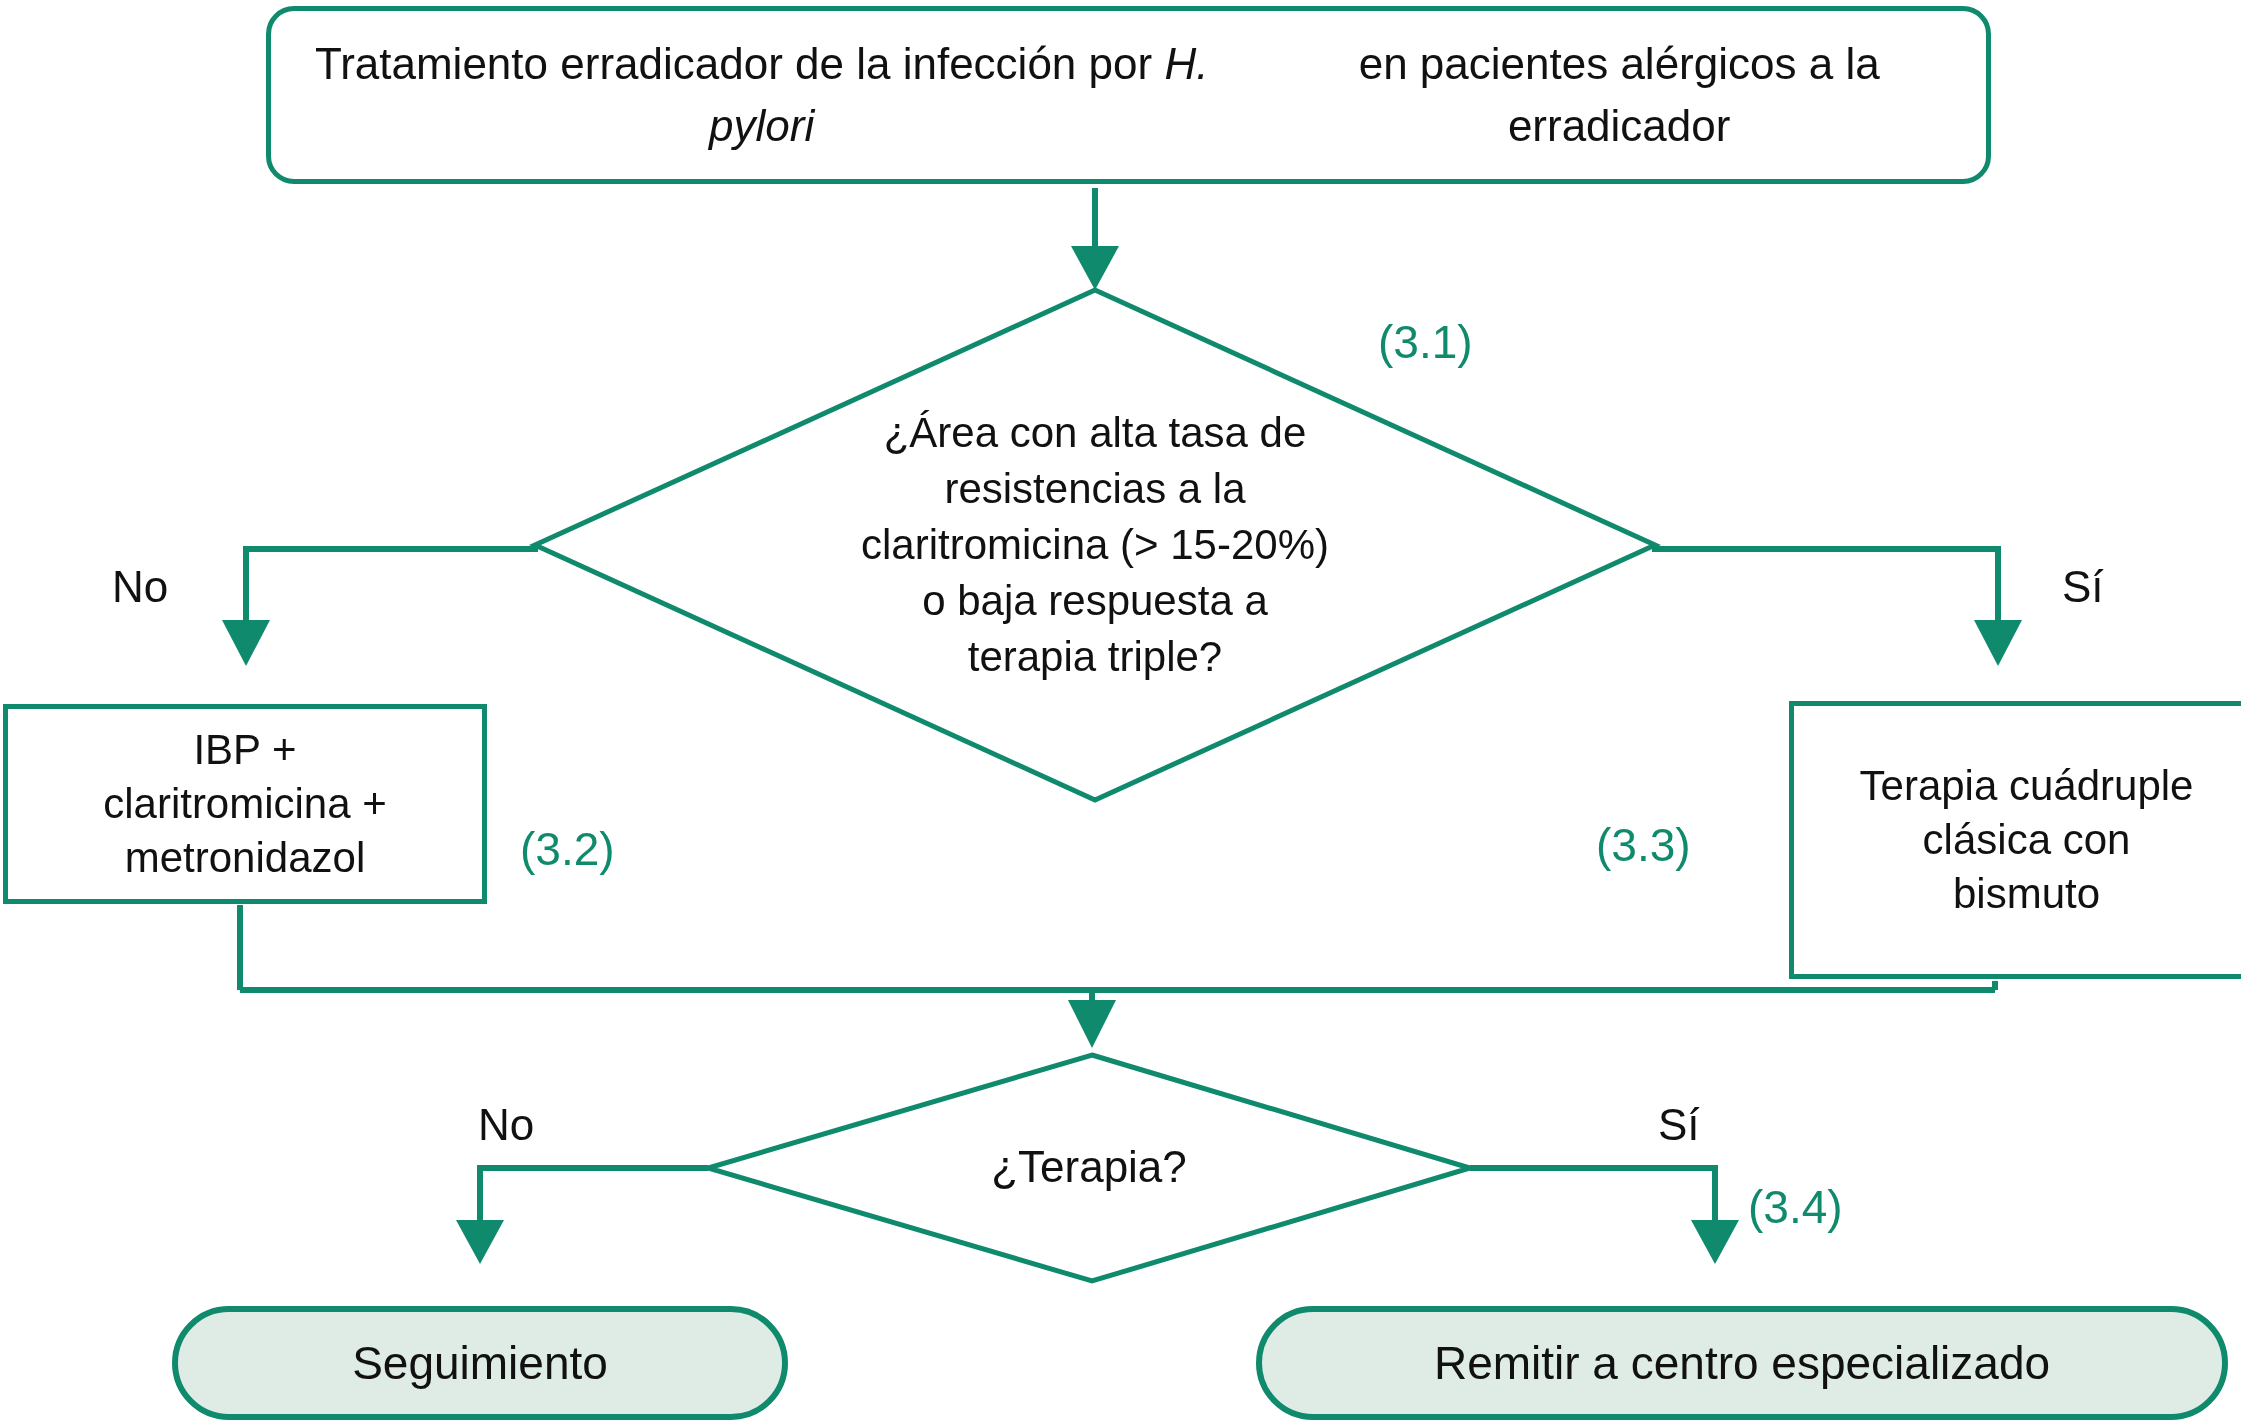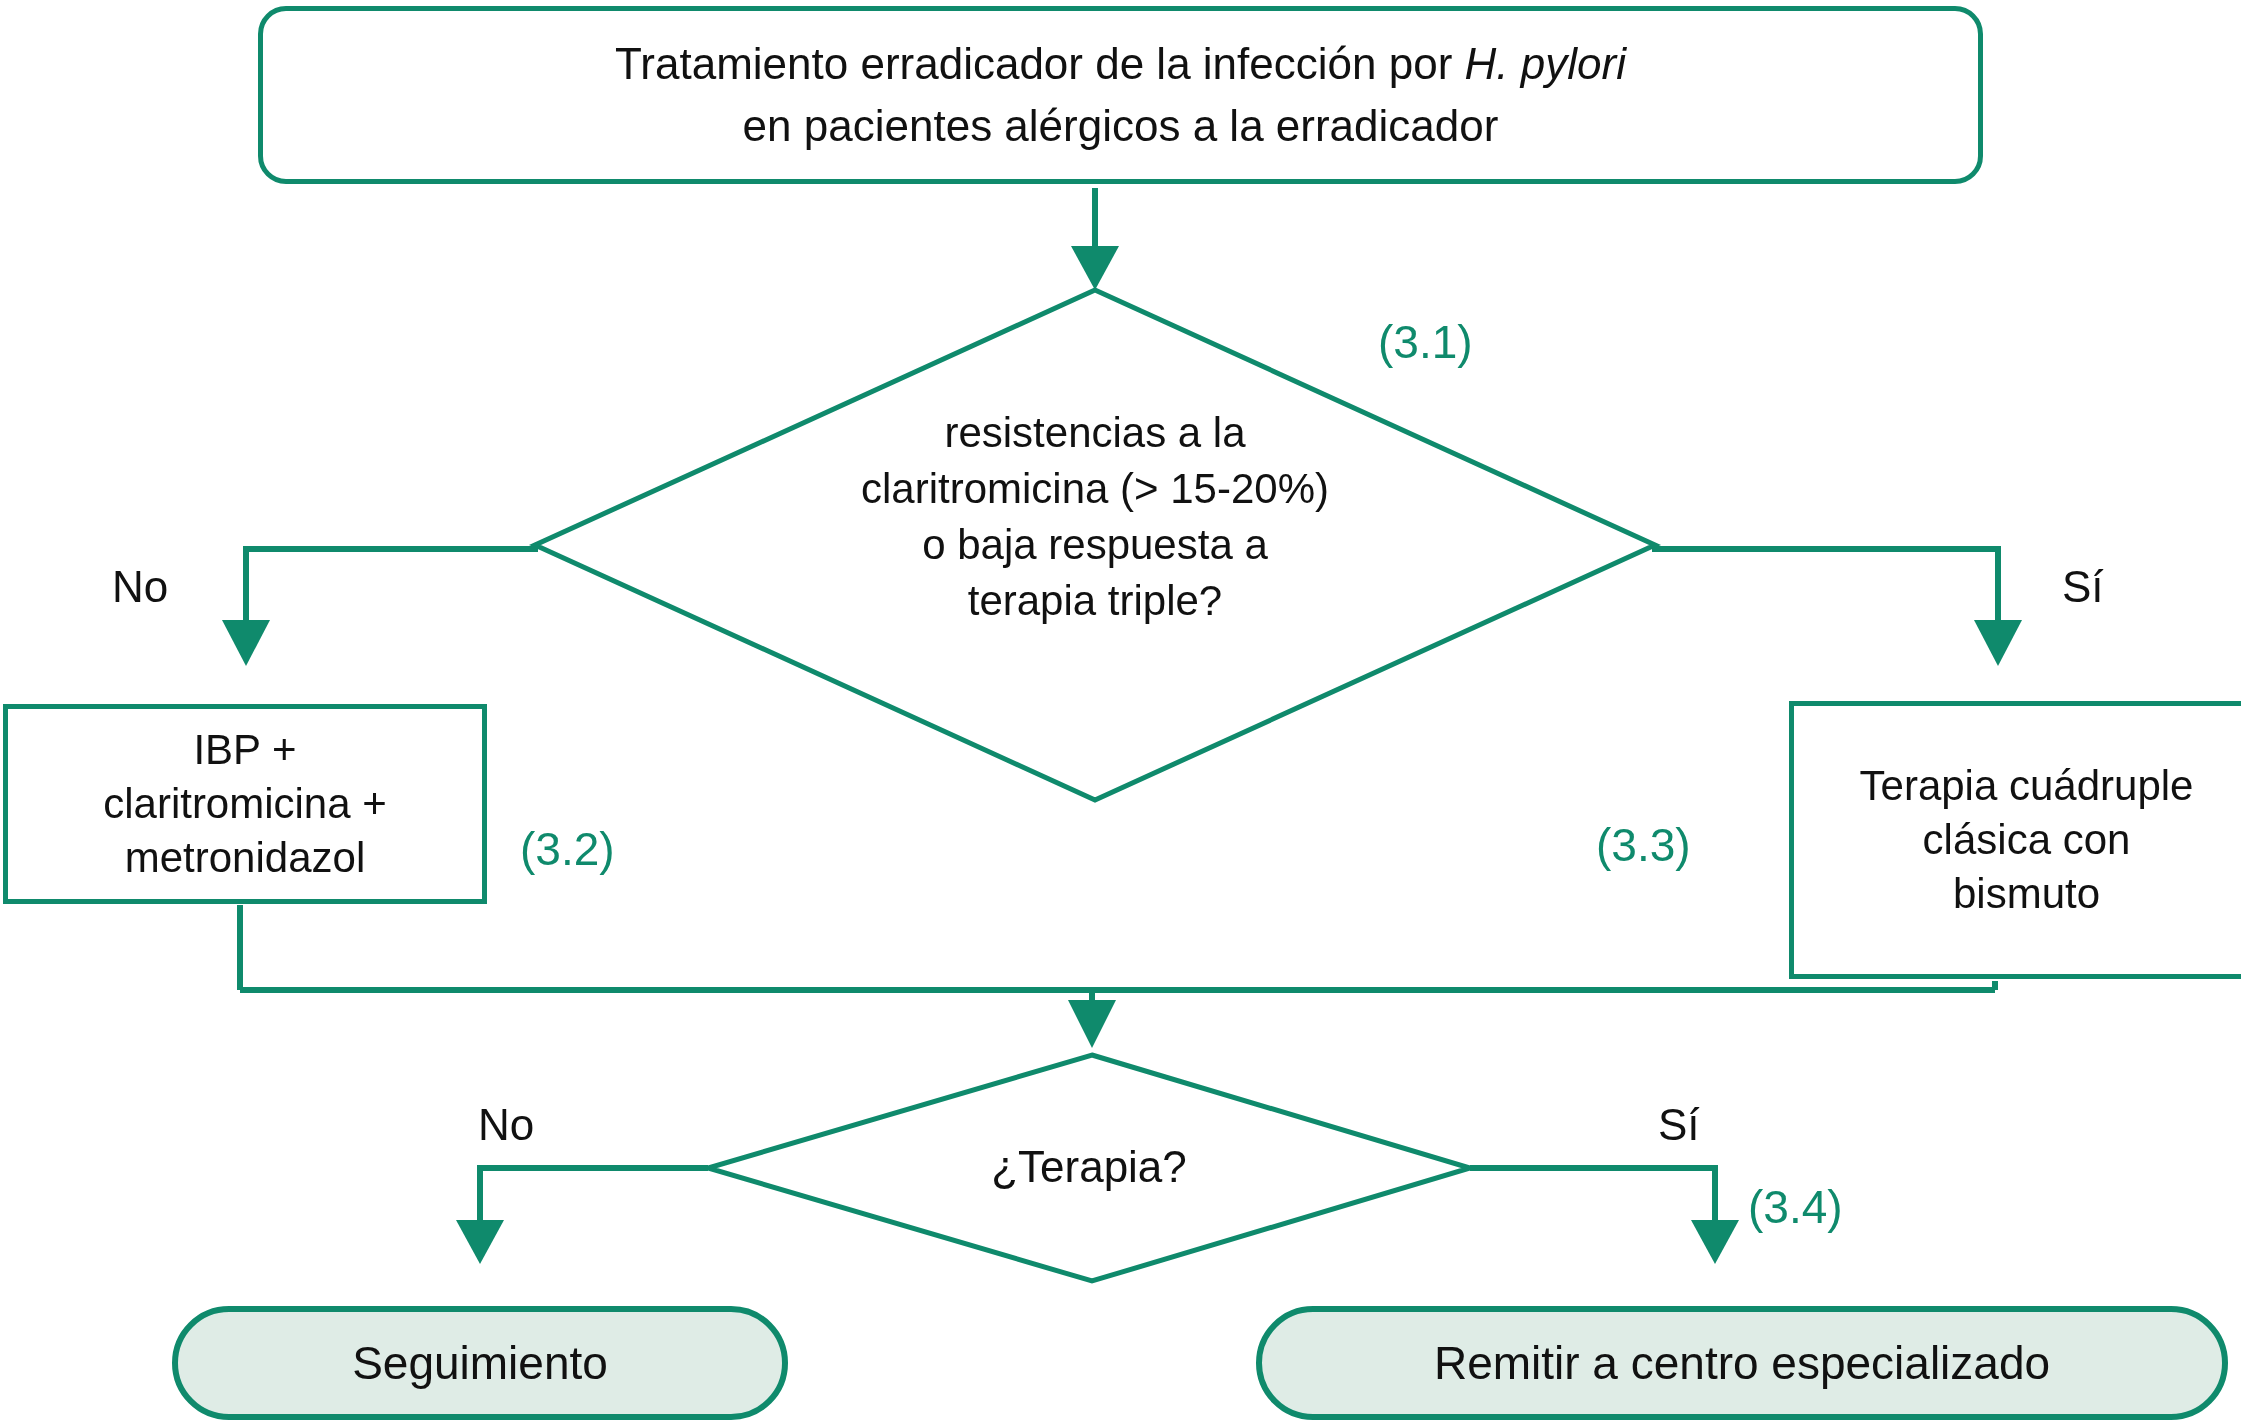--- a/index.html
+++ b/index.html
@@ -15,24 +15,24 @@
     font-family:"Liberation Sans","DejaVu Sans",sans-serif;
     color:var(--text);
     overflow:hidden;
   }
   #wires{position:absolute;left:0;top:0;width:2241px;height:1426px;}
   .ln{stroke:var(--accent);stroke-width:6;fill:none;}
   .dmd{stroke:var(--accent);stroke-width:5;fill:#ffffff;}
   .hd{fill:var(--accent);stroke:none;}
   .abs{position:absolute;}
   .titlebox{
-    left:258px;top:6px;width:1725px;height:178px;
+    left:266px;top:6px;width:1725px;height:178px;
     border:5px solid var(--accent);border-radius:28px;
     box-sizing:border-box;
-    display:flex;flex-direction:column;align-items:center;justify-content:center;
+    display:flex;flex-direction:row;align-items:center;justify-content:center;
     font-size:44px;line-height:62px;text-align:center;
   }
   .procbox{
     border:5px solid var(--accent);box-sizing:border-box;
     display:flex;flex-direction:column;align-items:center;justify-content:center;
     font-size:42px;line-height:54px;text-align:center;background:#ffffff;
   }
   .boxleft{left:3px;top:704px;width:484px;height:200px;}
   .boxright{left:1758px;top:701px;width:475px;height:278px;margin-left:31px;}
   .dtext{
@@ -87,20 +87,21 @@
     <polygon class="hd" points="1691,1220 1739,1220 1715,1264"></polygon>
   </svg>
 
   <div class="abs titlebox">
     <div><span>Tratamiento erradicador de la infección por </span><span class="it">H. pylori</span></div>
     <div>en pacientes alérgicos a la erradicador</div>
   </div>
 
   <div class="abs ref" style="left:1378px;top:315px;">(3.1)</div>
   <div class="abs dtext">
+    <div>¿Área con alta tasa de</div>
     <div>resistencias a la</div>
     <div>claritromicina (&gt; 15-20%)</div>
     <div>o baja respuesta a</div>
     <div>terapia triple?</div>
   </div>
   <div class="abs branch" style="left:112px;top:562px;">No</div>
   <div class="abs branch" style="left:2062px;top:562px;">Sí</div>
 
   <div class="abs procbox boxleft">
     <div>IBP +</div>

